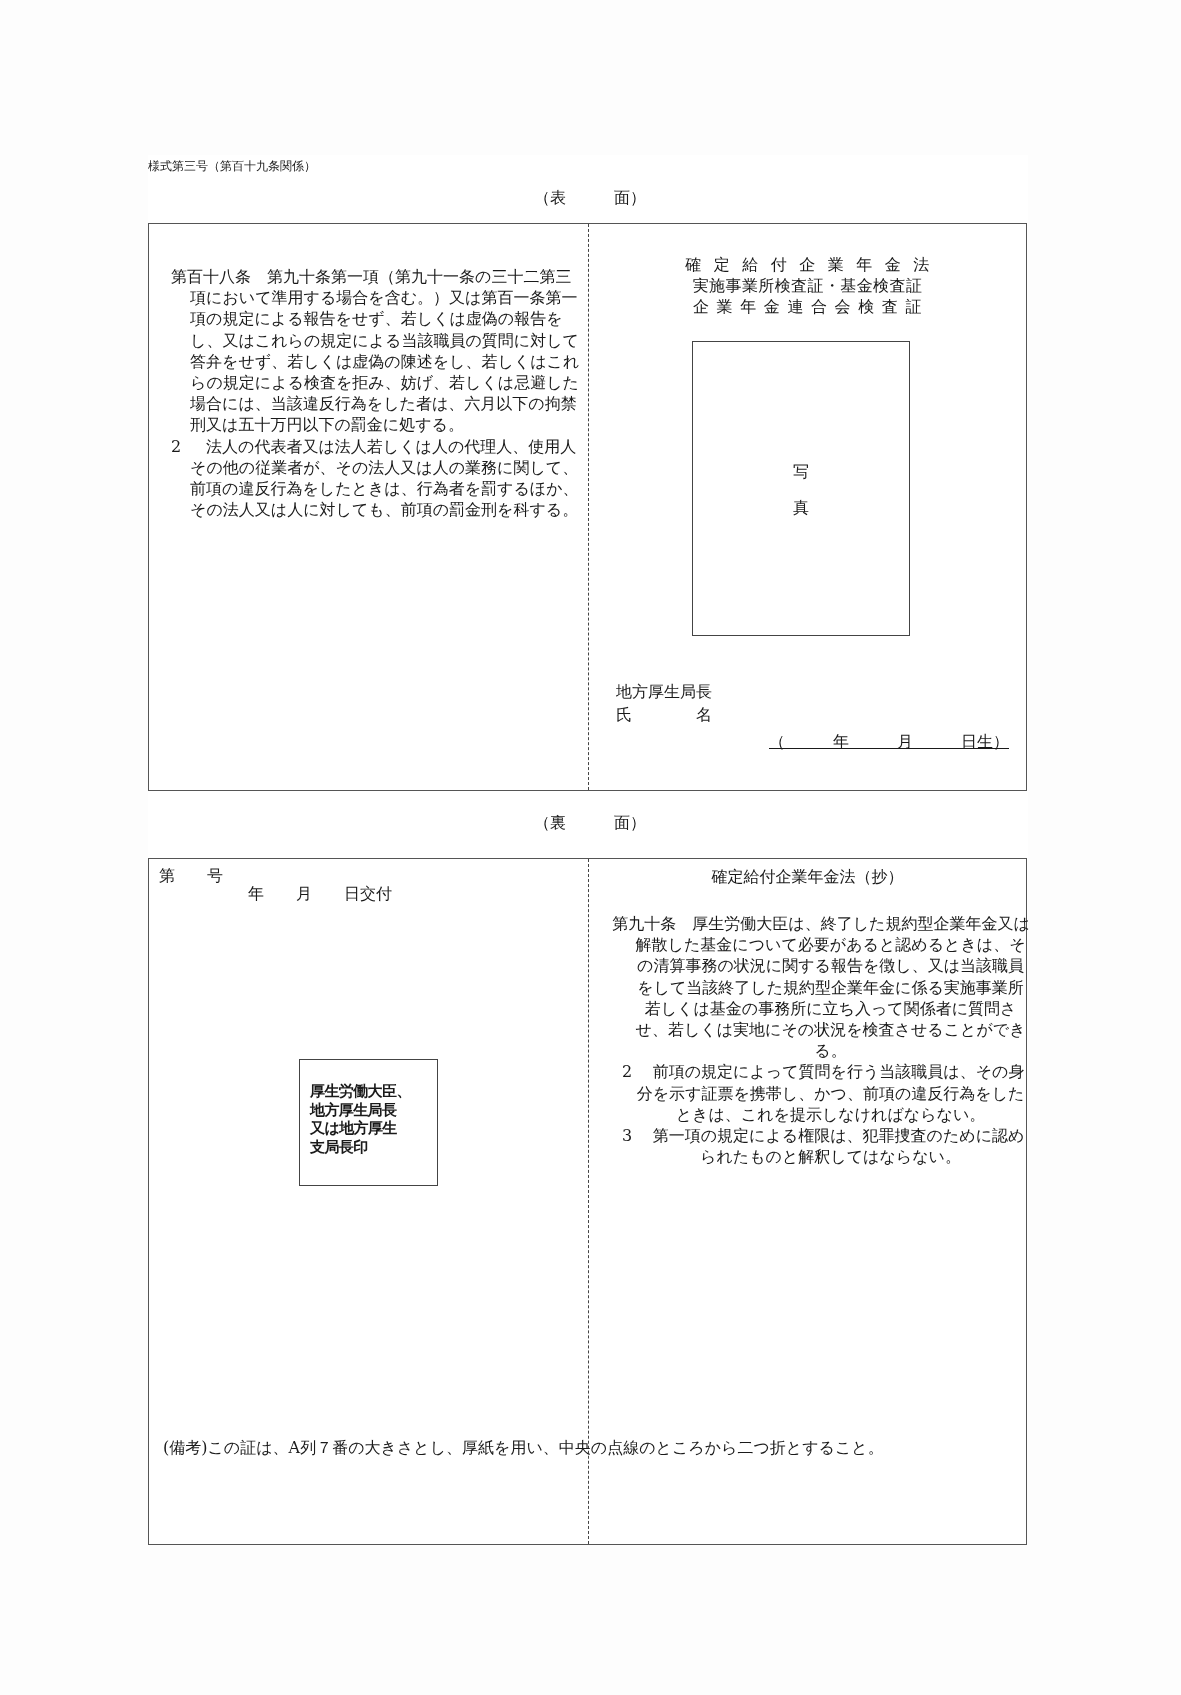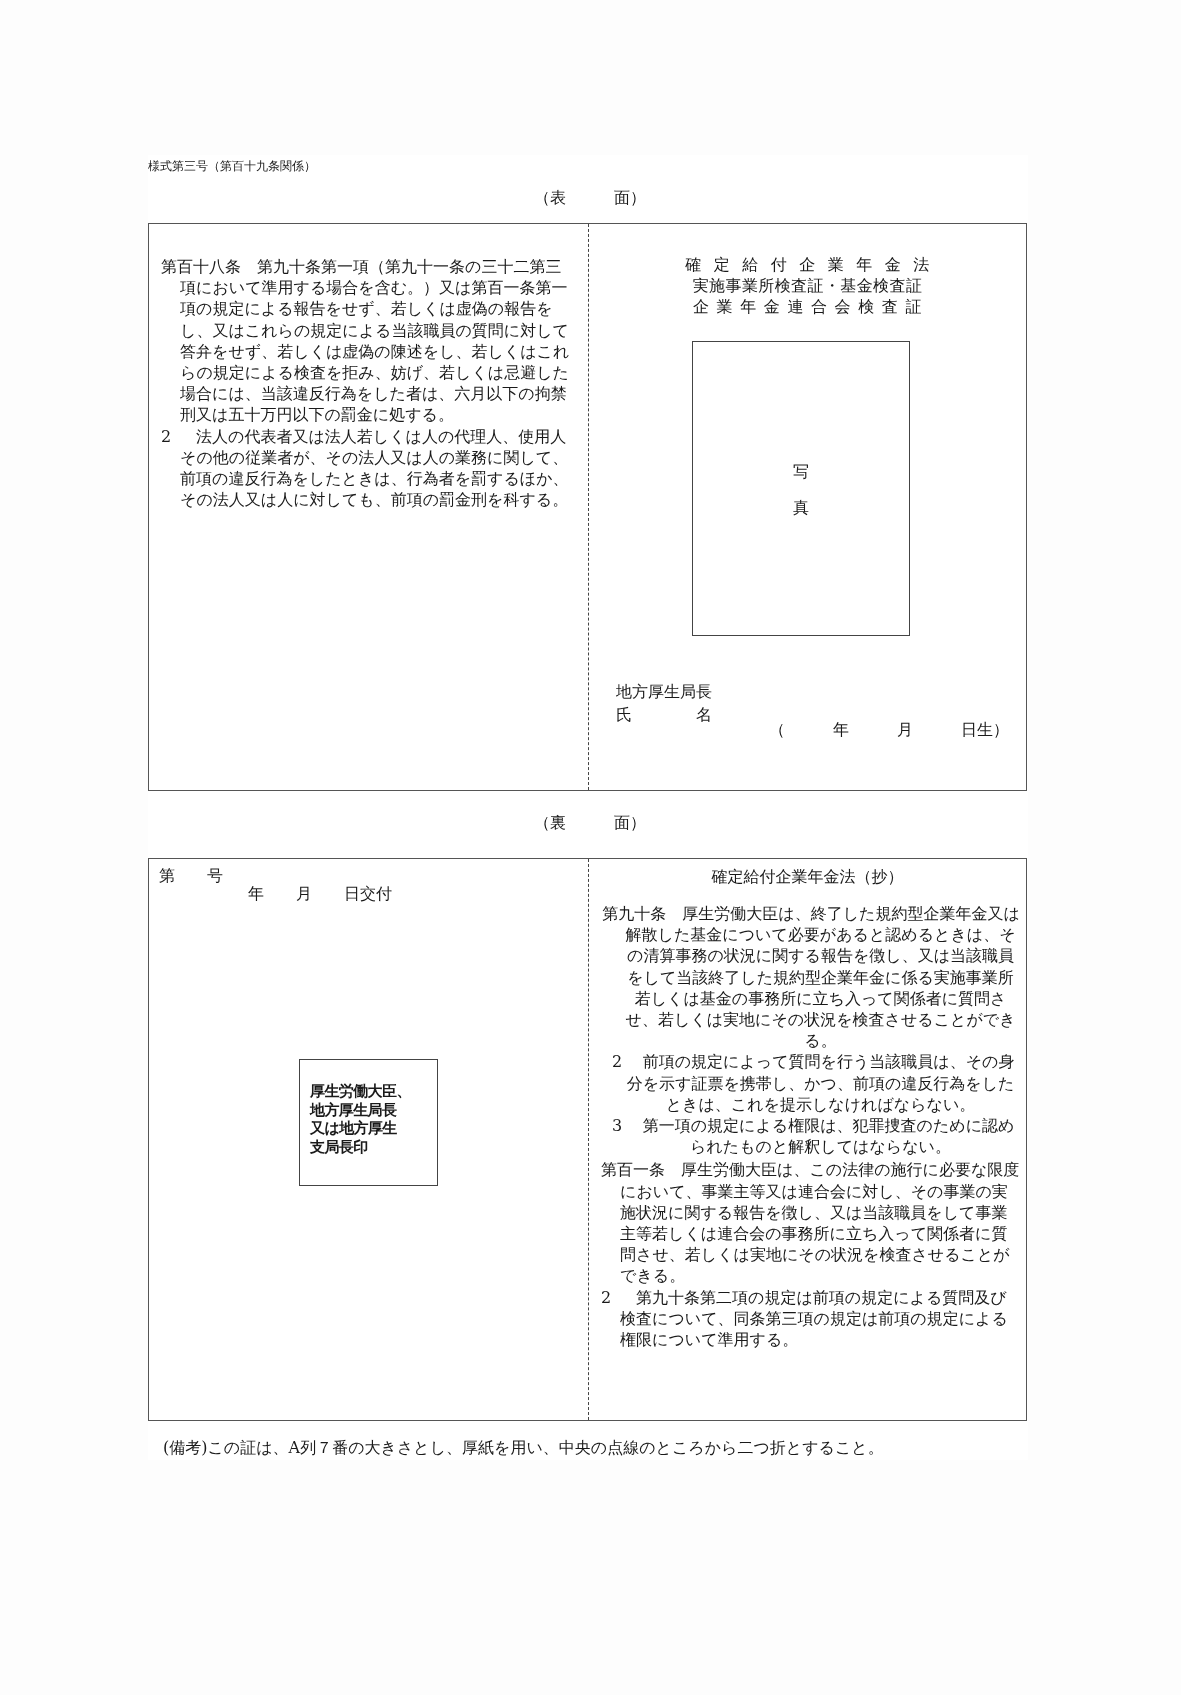--- a/index.html
+++ b/index.html
@@ -37,42 +37,42 @@
     }
     .card {
       position: absolute;
       left: 148px;
       width: 879px;
       border: 1.5px solid #555;
       box-sizing: border-box;
       background: #fff;
     }
     .card-front { top: 223px; height: 568px; }
-    .card-back  { top: 858px; height: 563px; }
+    .card-back  { top: 858px; height: 687px; }
     .fold-line {
       position: absolute;
       left: 439px;
       top: 0;
       bottom: 0;
       width: 0;
       border-left: 1.5px dashed #444;
     }
     .pane {
       position: absolute;
       top: 0;
       bottom: 0;
       box-sizing: border-box;
     }
     .pane-left  { left: 0; width: 439px; }
     .pane-right { left: 440px; right: 0; }
 
     .law-text {
       font-size: 16px;
       line-height: 21.2px;
-      margin: 2px;
+      margin: 12px;
     }
     .law-para {
       padding-left: 19px;
       text-indent: -19px;
       margin: 0;
     }
     .law-para .num { display: inline-block; width: 19px; text-indent: 0; }
 
     
     .front-left-text {
@@ -117,23 +117,24 @@
       position: absolute;
       left: 27px;
       top: 456px;
       font-size: 16px;
       line-height: 23px;
     }
     .holder-info .row { white-space: pre; }
     .dob-row {
       position: absolute;
       left: 180px;
-      top: 496px;
-      font-size: 16px;
-      white-space: pre;
+      top: 508px;
+      font-size: 16px;
+      white-space: pre;
+      text-decoration: underline;
     }
 
     
     .issue-no {
       position: absolute;
       left: 10px;
       top: 6px;
       font-size: 16px;
       white-space: pre;
       line-height: 22px;
@@ -247,21 +248,17 @@
   <div class="fold-line"></div>
 
   <div class="pane pane-right">
     <div class="law-heading">確定給付企業年金法（抄）</div>
     <div class="back-right-text law-text">
       <div class="article">
         <p class="law-para">第九十条　厚生労働大臣は、終了した規約型企業年金又は解散した基金について必要があると認めるときは、その清算事務の状況に関する報告を徴し、又は当該職員をして当該終了した規約型企業年金に係る実施事業所若しくは基金の事務所に立ち入って関係者に質問させ、若しくは実地にその状況を検査させることができる。</p>
         <p class="law-para"><span class="num">2</span>　<span>前項の規定によって質問を行う当該職員は、その身分を示す証票を携帯し、かつ、前項の違反行為をしたときは、これを提示しなければならない。</span></p>
         <p class="law-para"><span class="num">3</span>　<span>第一項の規定による権限は、犯罪捜査のために認められたものと解釈してはならない。</span></p>
       </div>
-      <div class="article">
-        <p class="law-para">第百一条　厚生労働大臣は、この法律の施行に必要な限度において、事業主等又は連合会に対し、その事業の実施状況に関する報告を徴し、又は当該職員をして事業主等若しくは連合会の事務所に立ち入って関係者に質問させ、若しくは実地にその状況を検査させることができる。</p>
-        <p class="law-para"><span class="num">2</span>　<span>第九十条第二項の規定は前項の規定による質問及び検査について、同条第三項の規定は前項の規定による権限について準用する。</span></p>
-      </div>
     </div>
   </div>
 </div>
 
 <div class="note">(備考)この証は、A列７番の大きさとし、厚紙を用い、中央の点線のところから二つ折とすること。</div>
 
 </body></html>

